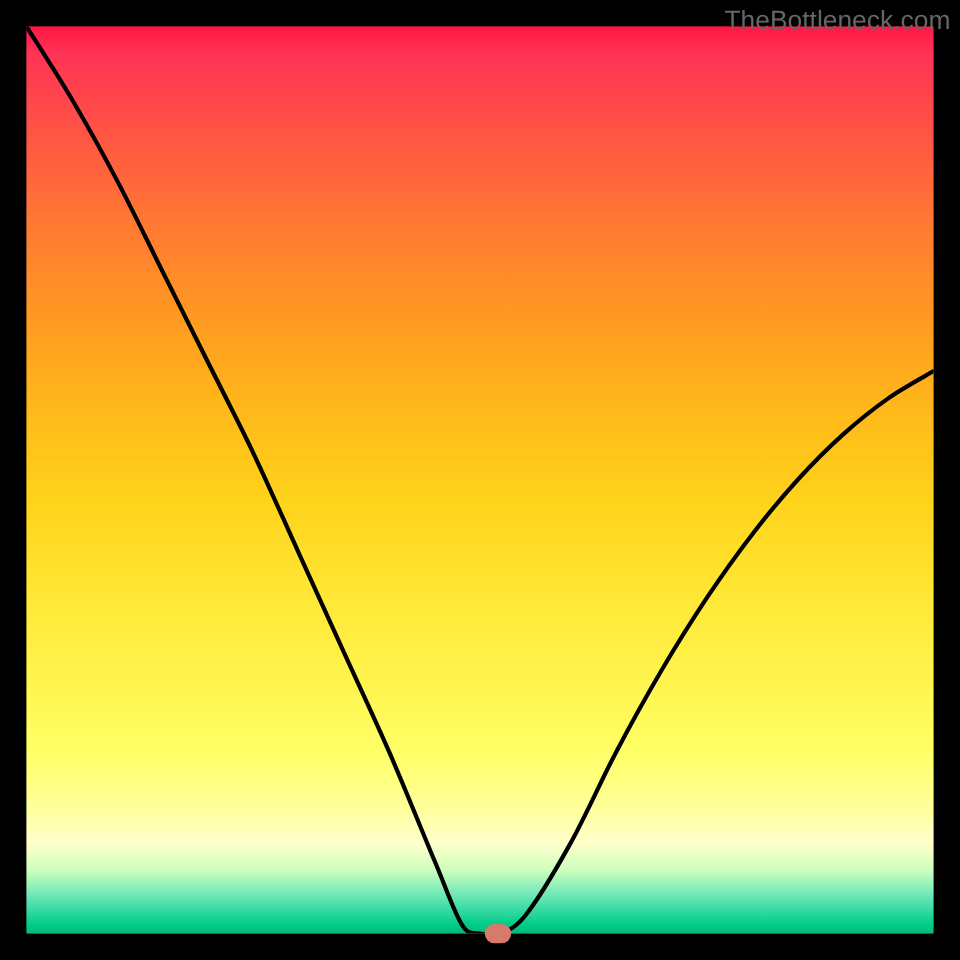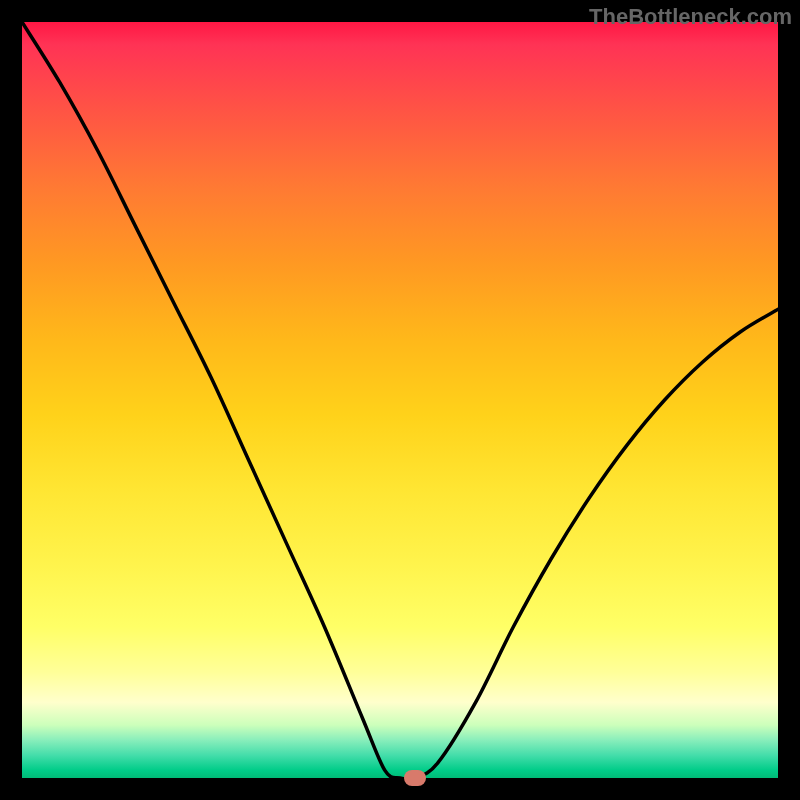--- a/index.html
+++ b/index.html
@@ -11,21 +11,21 @@
     font-family: Arial, sans-serif;
     position: relative;
     overflow: hidden;
   }
   .watermark {
     position: absolute;
     top: 4px;
     right: 8px;
     color: #666;
     font-size: 22px;
-    font-weight: bold;
+    font-weight: normal;
     z-index: 10;
   }
   .plot-area {
     position: absolute;
     left: 22px;
     top: 22px;
     width: 756px;
     height: 756px;
     background: linear-gradient(to bottom,
       #ff1744 0%,

